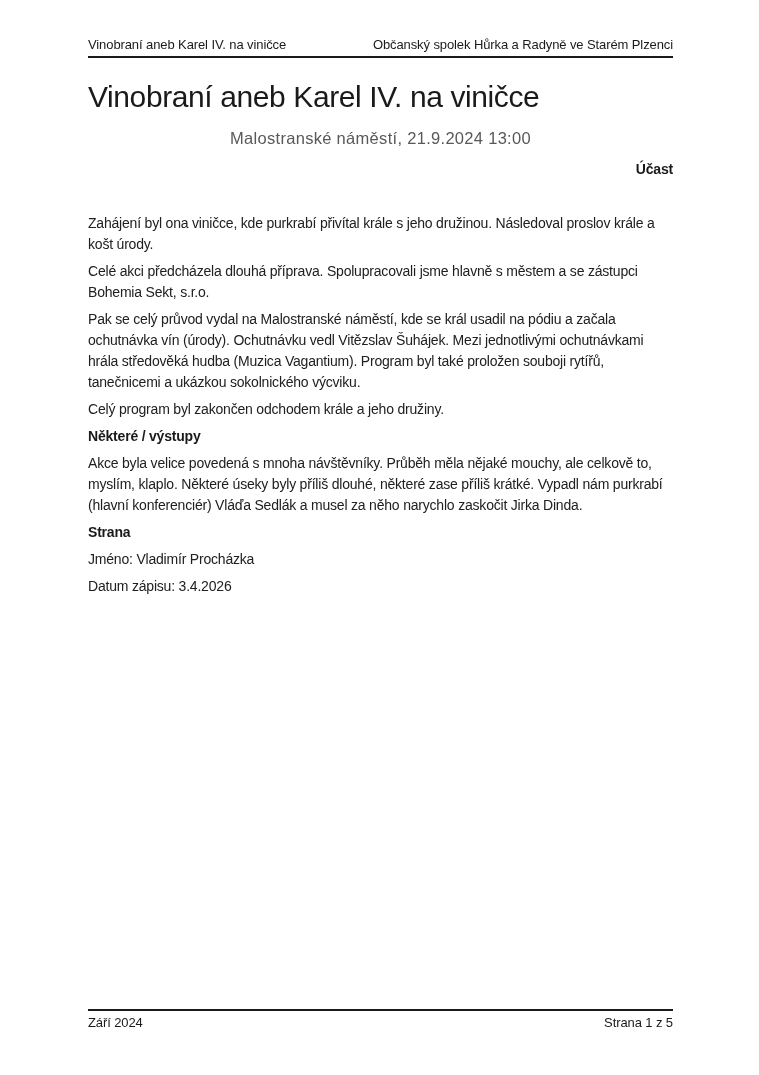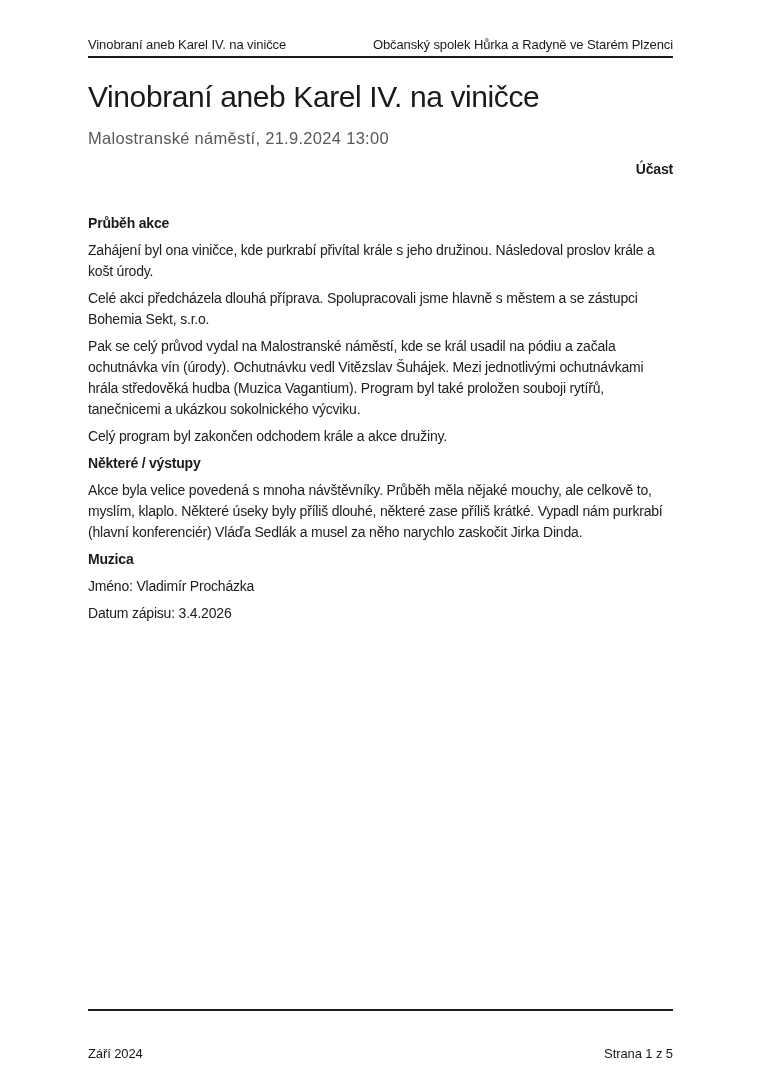--- a/index.html
+++ b/index.html
@@ -48,20 +48,21 @@
     letter-spacing: -0.4px;
     color: #1a1a1a;
   }
   .doc-subtitle {
     margin-top: 12px;
     font-size: 16.5px;
     line-height: 22px;
     font-weight: 400;
     letter-spacing: 0.3px;
     color: #595959;
+    text-align: center;
   }
   
   .section-heading,
   .body-par {
     font-size: 14px;
     line-height: 21px;
     letter-spacing: -0.2px;
     margin: 6px 0;
   }
   .section-heading {
@@ -81,21 +82,20 @@
     padding-top: 4px;
   }
   .footer-row {
     display: flex;
     justify-content: space-between;
     align-items: baseline;
     font-size: 13px;
     line-height: 16px;
     color: #1a1a1a;
     letter-spacing: -0.1px;
-    margin-top: 31px;
   }
 </style>
 </head>
 <body>
 
 <div class="page">
   <div class="content">
 
     <div class="header-row">
       <span>Vinobraní aneb Karel IV. na viničce</span>
@@ -103,30 +103,29 @@
     </div>
     <hr class="header-rule">
 
     <h1 class="doc-title">Vinobraní aneb Karel IV. na viničce</h1>
 
     <div class="doc-subtitle">Malostranské náměstí, 21.9.2024 13:00</div>
 
     <h2 class="section-heading first-heading">Účast</h2>
     <div class="empty-par"></div>
 
-    <h2 class="section-heading">Průběh akce</h2>
     <p class="body-par">Zahájení byl ona viničce, kde purkrabí přivítal krále s jeho družinou. Následoval proslov krále a košt úrody.</p>
     <p class="body-par">Celé akci předcházela dlouhá příprava. Spolupracovali jsme hlavně s městem a se zástupci Bohemia Sekt, s.r.o.</p>
     <p class="body-par">Pak se celý průvod vydal na Malostranské náměstí, kde se král usadil na pódiu a začala ochutnávka vín (úrody). Ochutnávku vedl Vitězslav Šuhájek. Mezi jednotlivými ochutnávkami hrála středověká hudba (Muzica Vagantium). Program byl také proložen souboji rytířů, tanečnicemi a ukázkou sokolnického výcviku.</p>
-    <p class="body-par">Celý program byl zakončen odchodem krále a akce družiny.</p>
+    <p class="body-par">Celý program byl zakončen odchodem krále a jeho družiny.</p>
 
     <h2 class="section-heading">Některé / výstupy</h2>
     <p class="body-par">Akce byla velice povedená s mnoha návštěvníky. Průběh měla nějaké mouchy, ale celkově to, myslím, klaplo. Některé úseky byly příliš dlouhé, některé zase příliš krátké. Vypadl nám purkrabí (hlavní konferenciér) Vláďa Sedlák a musel za něho narychlo zaskočit Jirka Dinda.</p>
 
-    <h2 class="section-heading">Muzica</h2>
+    <h2 class="section-heading">Strana</h2>
     <p class="body-par">Jméno: Vladimír Procházka</p>
     <p class="body-par">Datum zápisu: 3.4.2026</p>
 
   </div>
 
   <div class="footer">
     <div class="footer-row">
       <span>Září 2024</span>
       <span>Strana 1 z 5</span>
     </div>

